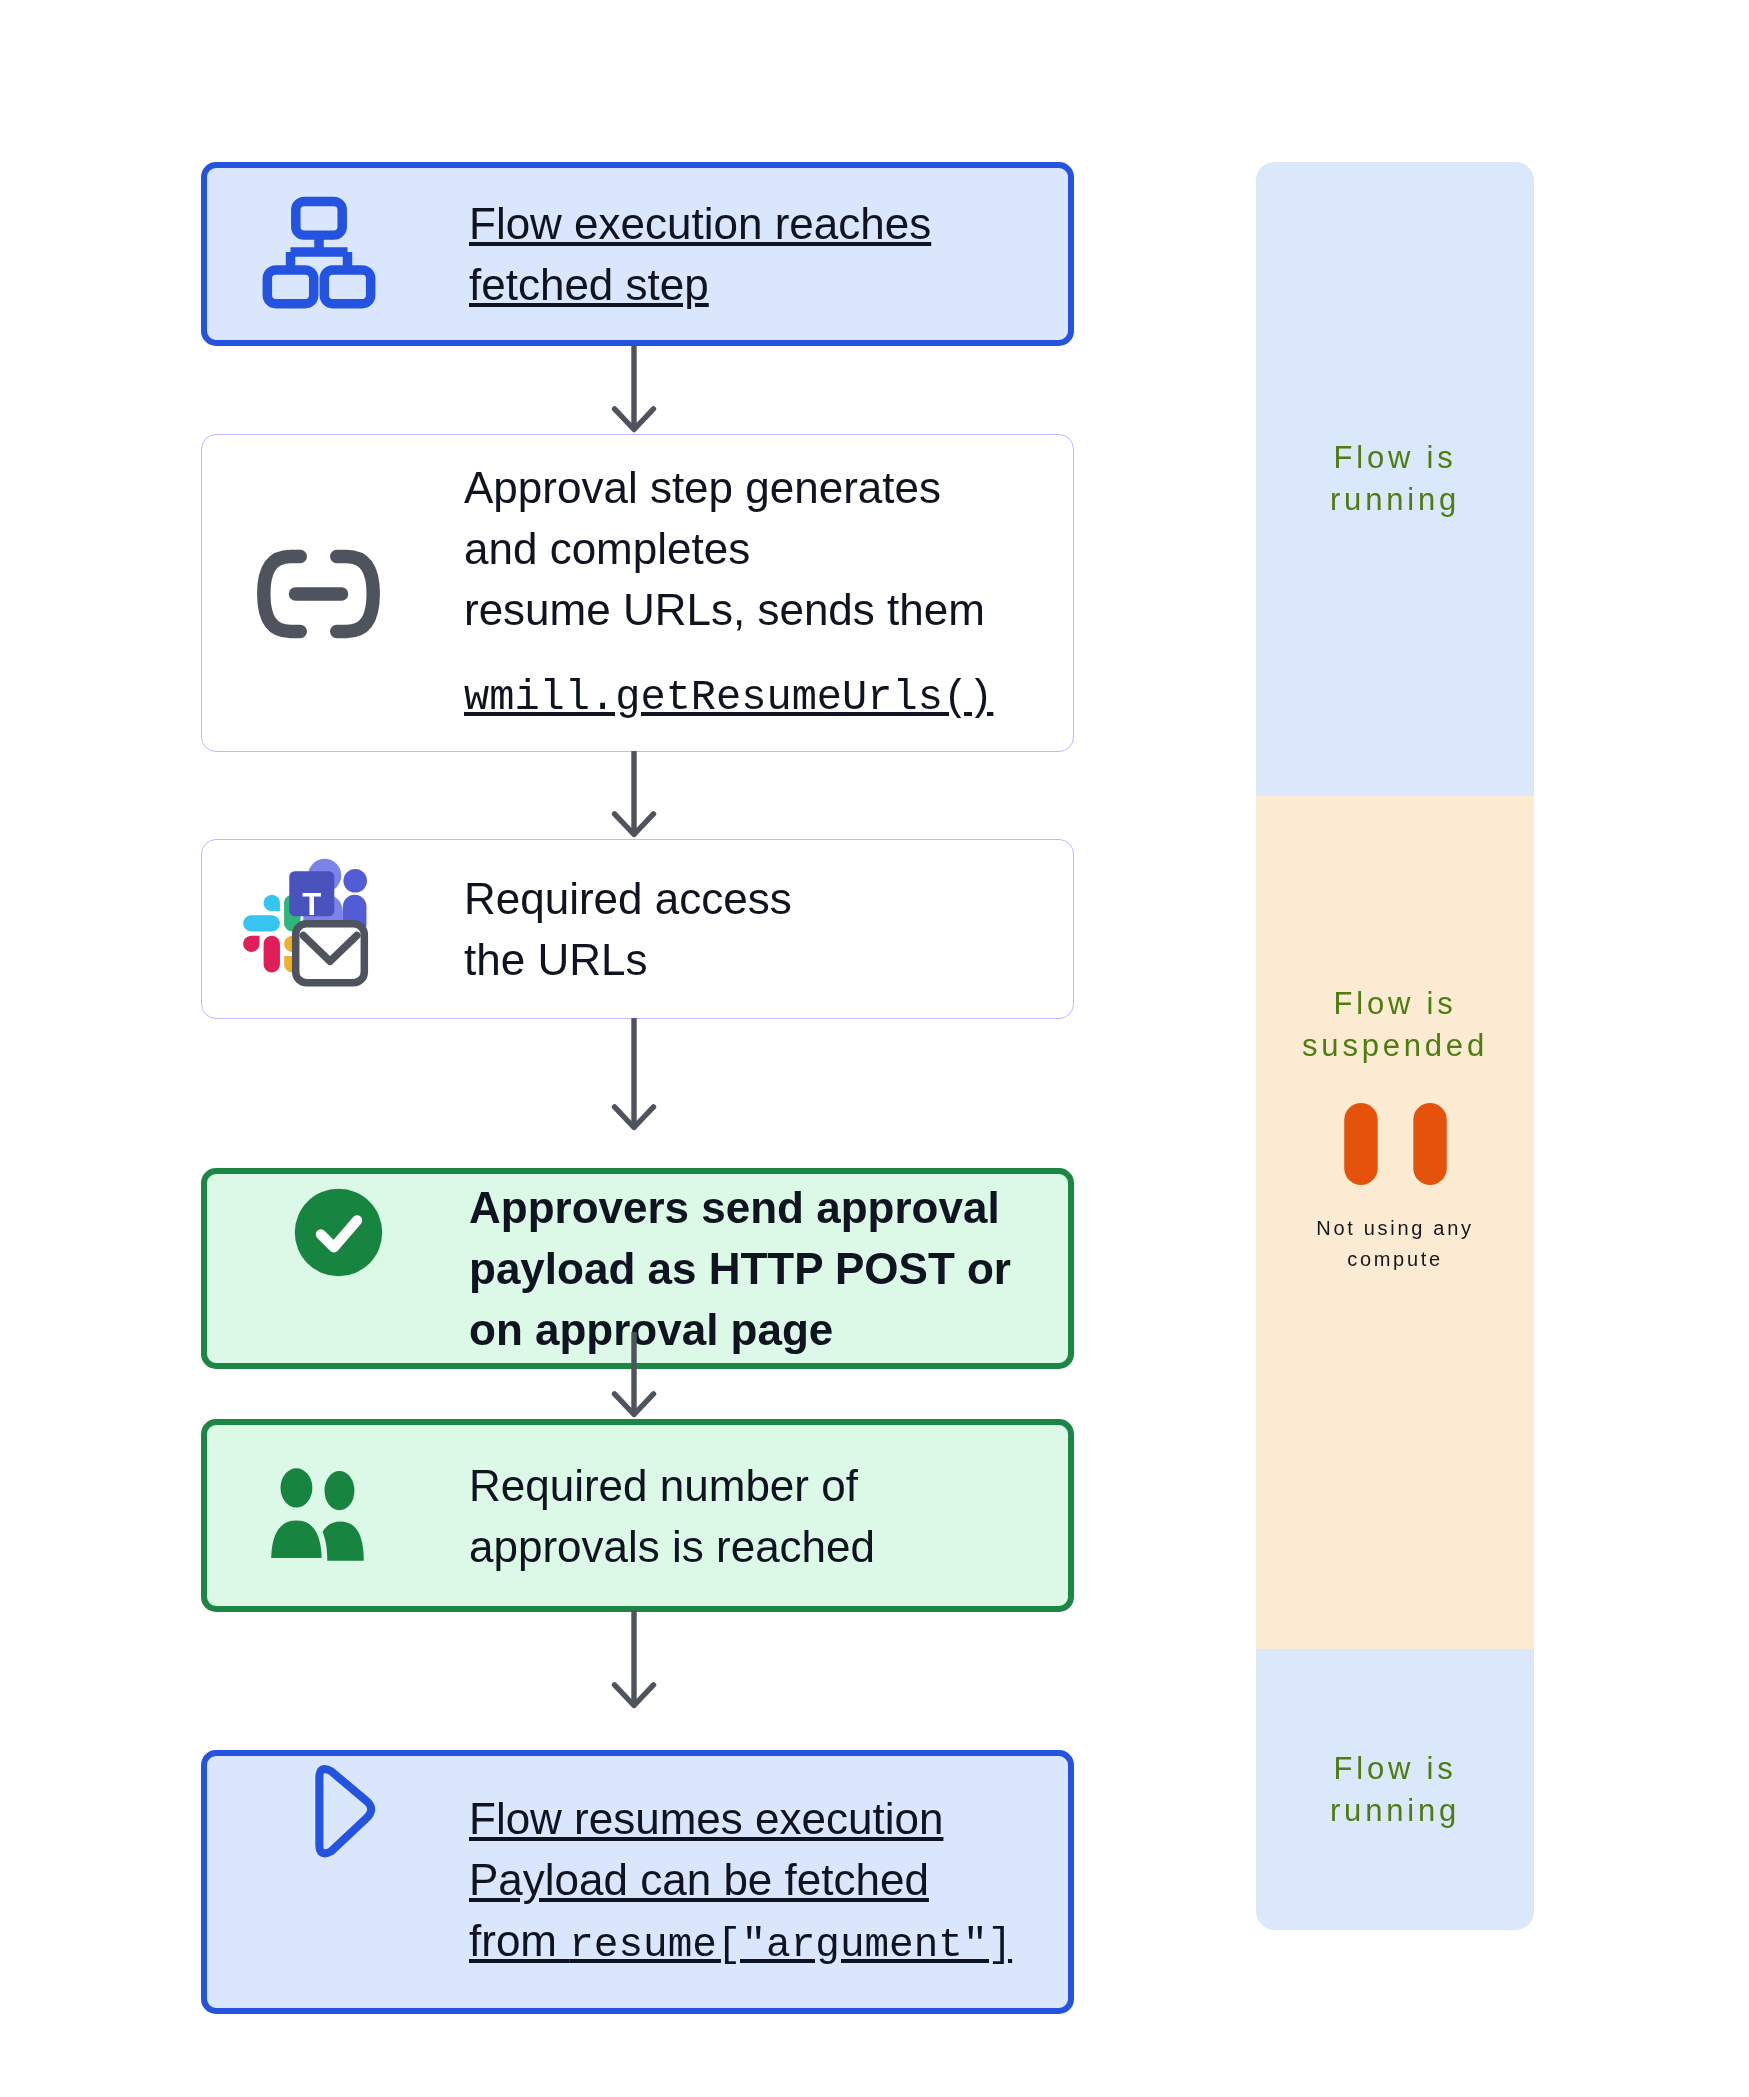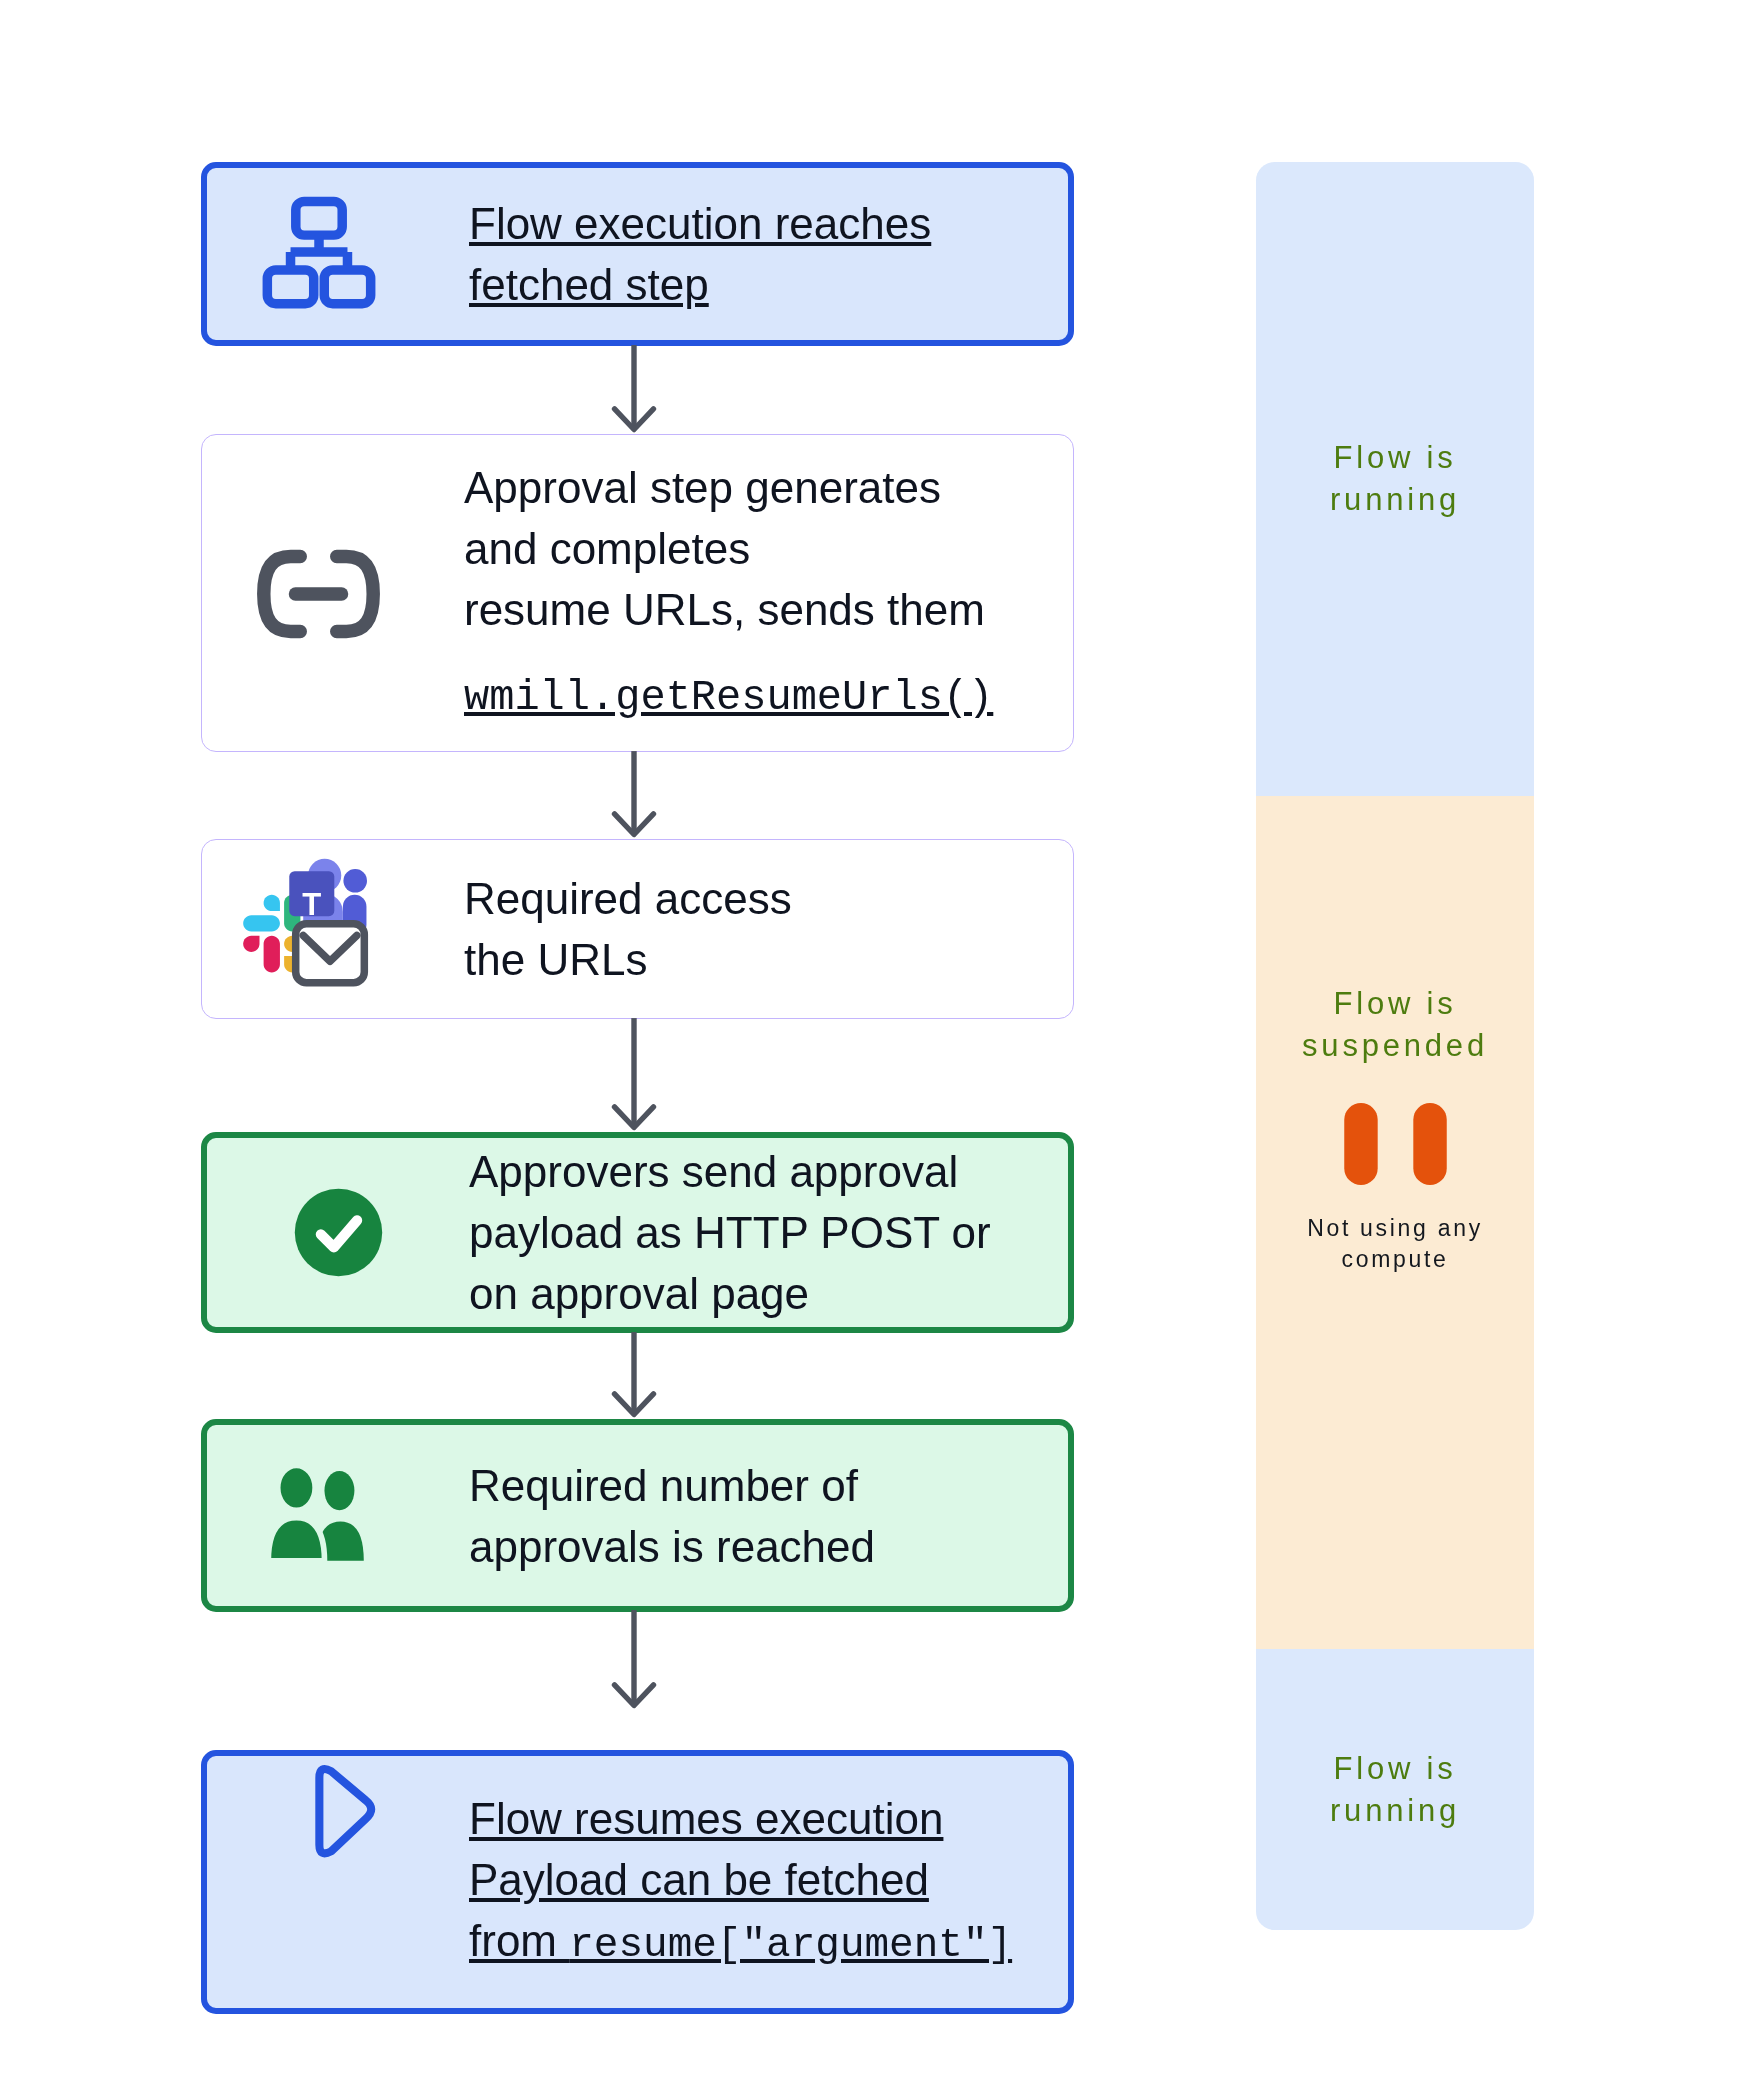--- a/index.html
+++ b/index.html
@@ -23,21 +23,21 @@
   .arrow{position:absolute;left:596px;width:76px;}
 
   
   .panel-sec{position:absolute;left:1256px;width:278px;box-sizing:border-box;}
   .sec-blue{background:#dbe8fc;}
   .sec-orange{background:#fcebd3;}
   .rounded-top{border-radius:18.4px 18.4px 0 0;}
   .rounded-bottom{border-radius:0 0 18.4px 18.4px;}
   .sec-center{display:flex;flex-direction:column;align-items:center;justify-content:center;}
   .panel-label{font-size:31px;line-height:42px;letter-spacing:3.8px;color:#4d7c0f;text-align:center;}
-  .panel-caption{font-size:23px;line-height:31px;letter-spacing:2.7px;color:#14181f;text-align:center;}
+  .panel-caption{font-size:20px;line-height:31px;letter-spacing:2.7px;color:#14181f;text-align:center;}
   .suspended-content{display:flex;flex-direction:column;align-items:center;padding-top:187px;}
   .suspended-content .pause-gap{margin-top:36px;}
   .suspended-content .caption-gap{margin-top:28px;}
 </style>
 </head>
 <body>
 
 <div class="canvas">
 
   <div class="box v-blue" style="top:162px;height:184px;">
@@ -115,21 +115,21 @@
         <path d="M112 152 L162 200 L212 152" fill="none" stroke="#4e535e" stroke-width="14" stroke-linecap="round" stroke-linejoin="round"></path>
       </g>
     </svg>
   </span>
 
   <svg class="arrow" style="top:1017px;" width="76" height="117" viewBox="0 0 140 216">
     <line x1="70" y1="2" x2="70" y2="202" stroke="#4e535e" stroke-width="10"></line>
     <path d="M34 166 L70 204 L106 166" fill="none" stroke="#4e535e" stroke-width="10" stroke-linecap="round" stroke-linejoin="round"></path>
   </svg>
 
-  <div class="box v-green" style="top:1132px;height:201px;">
+  <div class="box v-green" style="top:1168px;height:201px;font-weight:bold;">
     <div class="box-text">
       <div>Approvers send approval</div>
       <div>payload as HTTP POST or</div>
       <div>on approval page</div>
     </div>
   </div>
   <span class="icon-wrap" style="left:292px;top:1186px;">
     <svg width="93" height="93" viewBox="0 0 100 100">
       <circle cx="50" cy="50" r="47" fill="#17843f"></circle>
       <path d="M31 52 L45 66 L70 37" fill="none" stroke="#ffffff" stroke-width="11" stroke-linecap="round" stroke-linejoin="round"></path>

